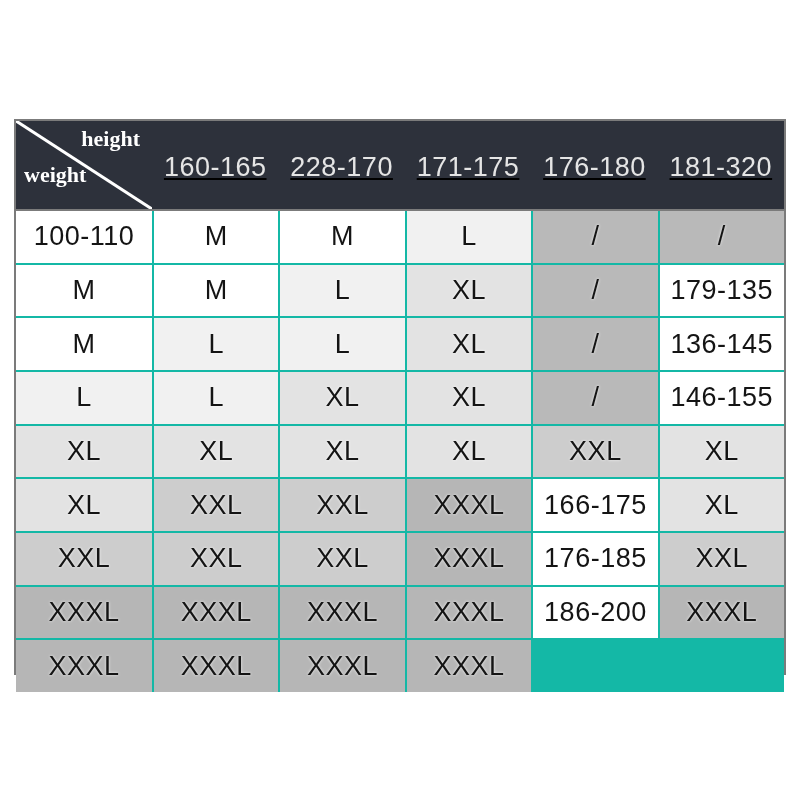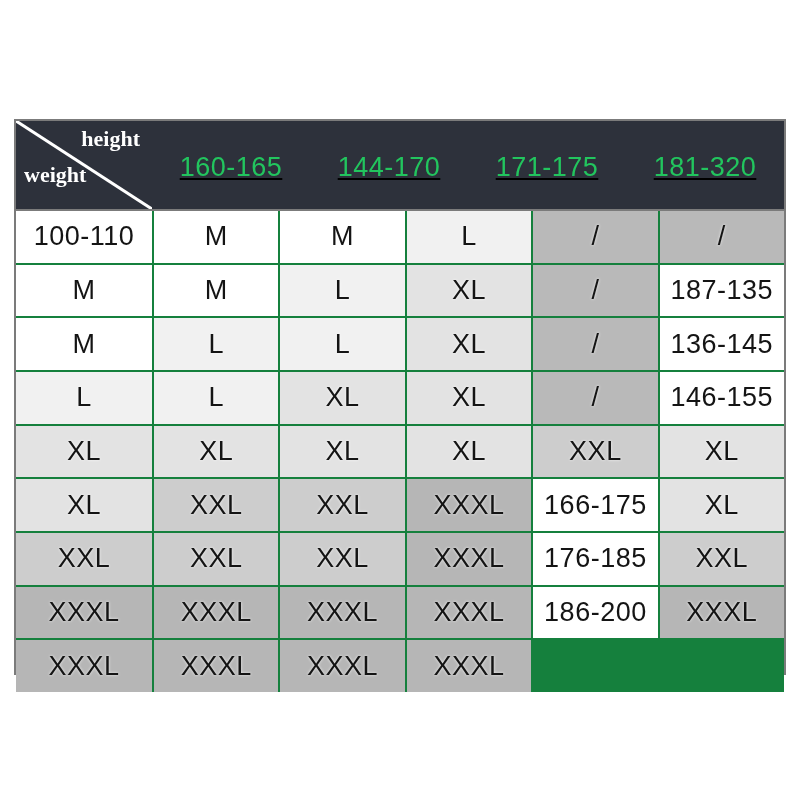--- a/index.html
+++ b/index.html
@@ -20,26 +20,26 @@
   }
   .corner-cell svg{position:absolute;left:0;top:0;width:100%;height:100%;display:block;}
   .corner-label{
     position:absolute;color:#ffffff;
     font-family:"Liberation Serif", serif;font-weight:bold;font-size:22px;line-height:1;
   }
   .corner-label.height{top:7px;right:12px;}
   .corner-label.weight{bottom:23px;left:8px;}
   .hcell{
     flex:1;display:flex;align-items:center;justify-content:center;
-    color:#22c55e;font-size:27px;padding-top:5px;letter-spacing:0.5px;
+    color:#e5e5e5;font-size:27px;padding-top:5px;letter-spacing:0.5px;
   }
   .table-body{
     display:grid;grid-template-columns:136px repeat(5,1fr);grid-auto-rows:1fr;
     gap:2px;height:calc(100% - 69px);box-sizing:border-box;
-    border-top:2px solid #7b7b7b;background:#15803d;
+    border-top:2px solid #7b7b7b;background:#14b8a6;
   }
   .cell{
     display:flex;align-items:center;justify-content:center;
     font-size:27px;color:#141414;letter-spacing:0.5px;
   }
   .wcell{background:#ffffff;}
   .scell{text-shadow:0 0 3px rgba(255,255,255,0.85);}
 </style>
 </head>
 <body>
@@ -48,38 +48,39 @@
   <div class="table-header">
     <div class="corner-cell">
       <svg viewBox="0 0 136 69" preserveAspectRatio="none">
         <line x1="0" y1="0" x2="136" y2="69" stroke="#ffffff" stroke-width="2.6"></line>
       </svg>
       <span class="corner-label height">height</span>
       <span class="corner-label weight">weight</span>
     </div>
 
   <div class="hcell">160-165</div>
-      <div class="hcell">144-170</div>
+      <div class="hcell">228-170</div>
       <div class="hcell">171-175</div>
+      <div class="hcell">176-180</div>
       <div class="hcell">181-320</div>
     </div>
   <div class="table-body" id="table-body">
 
   <div class="cell wcell">100-110</div>
       <div class="cell scell" style="background: rgb(255, 255, 255);">M</div>
       <div class="cell scell" style="background: rgb(255, 255, 255);">M</div>
       <div class="cell scell" style="background: rgb(241, 241, 241);">L</div>
       <div class="cell scell" style="background: rgb(185, 185, 185);">/</div>
       <div class="cell scell" style="background: rgb(185, 185, 185);">/</div>
       <div class="cell scell" style="background: rgb(255, 255, 255);">M</div>
       <div class="cell scell" style="background: rgb(255, 255, 255);">M</div>
       <div class="cell scell" style="background: rgb(241, 241, 241);">L</div>
       <div class="cell scell" style="background: rgb(227, 227, 227);">XL</div>
       <div class="cell scell" style="background: rgb(185, 185, 185);">/</div>
-      <div class="cell wcell">187-135</div>
+      <div class="cell wcell">179-135</div>
       <div class="cell scell" style="background: rgb(255, 255, 255);">M</div>
       <div class="cell scell" style="background: rgb(241, 241, 241);">L</div>
       <div class="cell scell" style="background: rgb(241, 241, 241);">L</div>
       <div class="cell scell" style="background: rgb(227, 227, 227);">XL</div>
       <div class="cell scell" style="background: rgb(185, 185, 185);">/</div>
       <div class="cell wcell">136-145</div>
       <div class="cell scell" style="background: rgb(241, 241, 241);">L</div>
       <div class="cell scell" style="background: rgb(241, 241, 241);">L</div>
       <div class="cell scell" style="background: rgb(227, 227, 227);">XL</div>
       <div class="cell scell" style="background: rgb(227, 227, 227);">XL</div>

